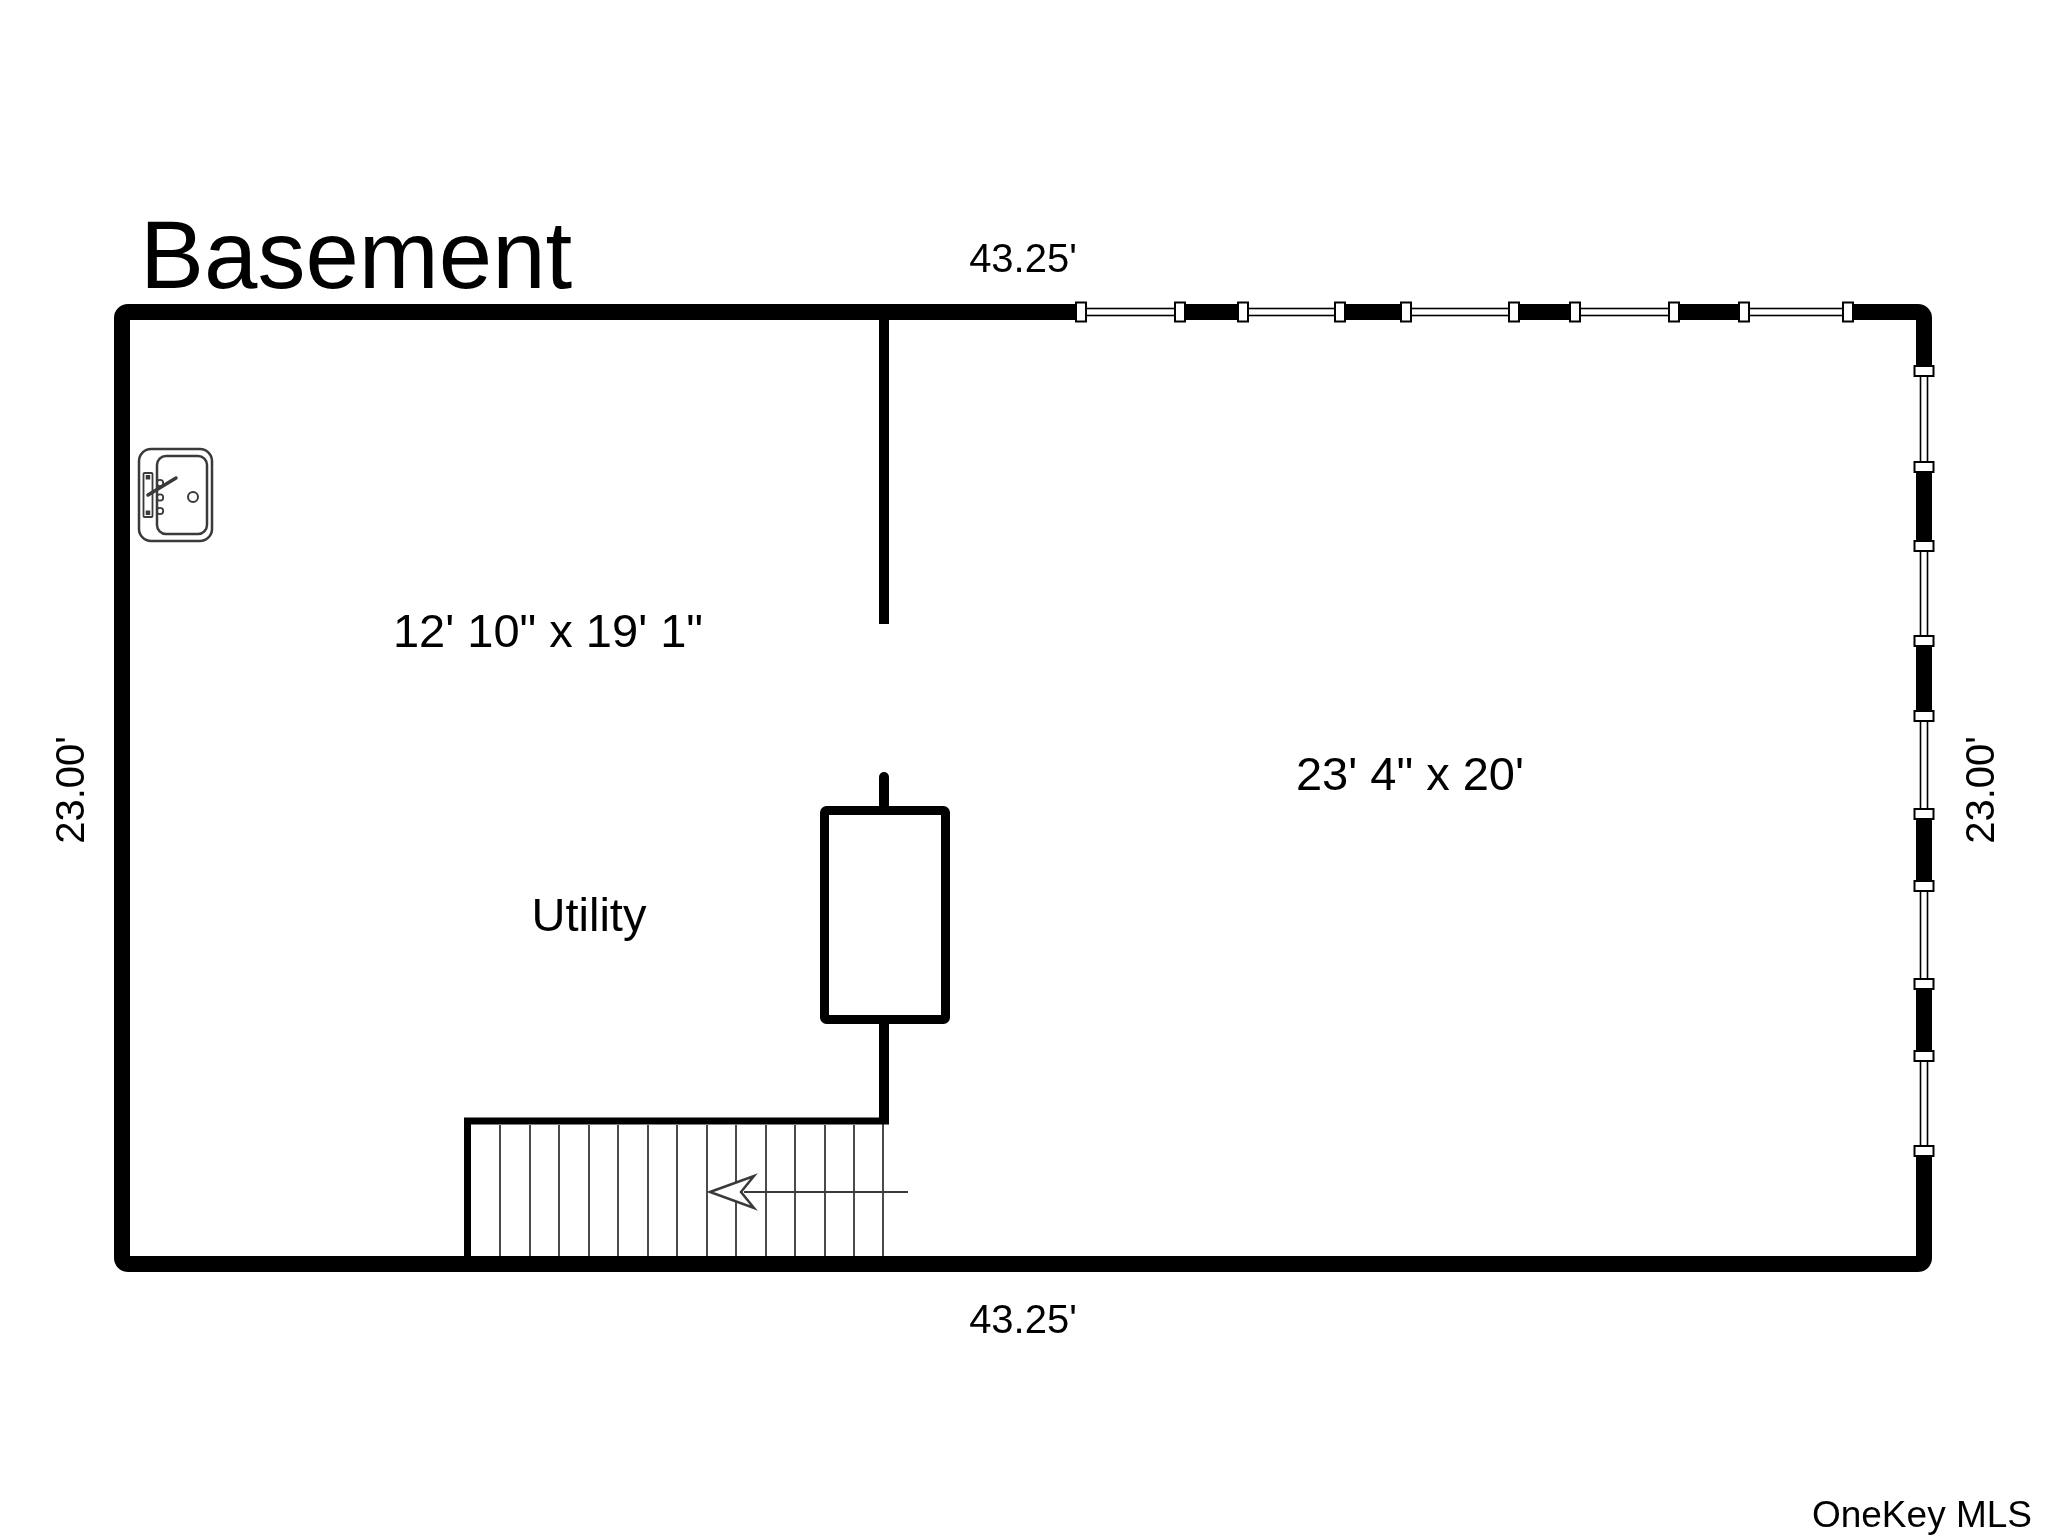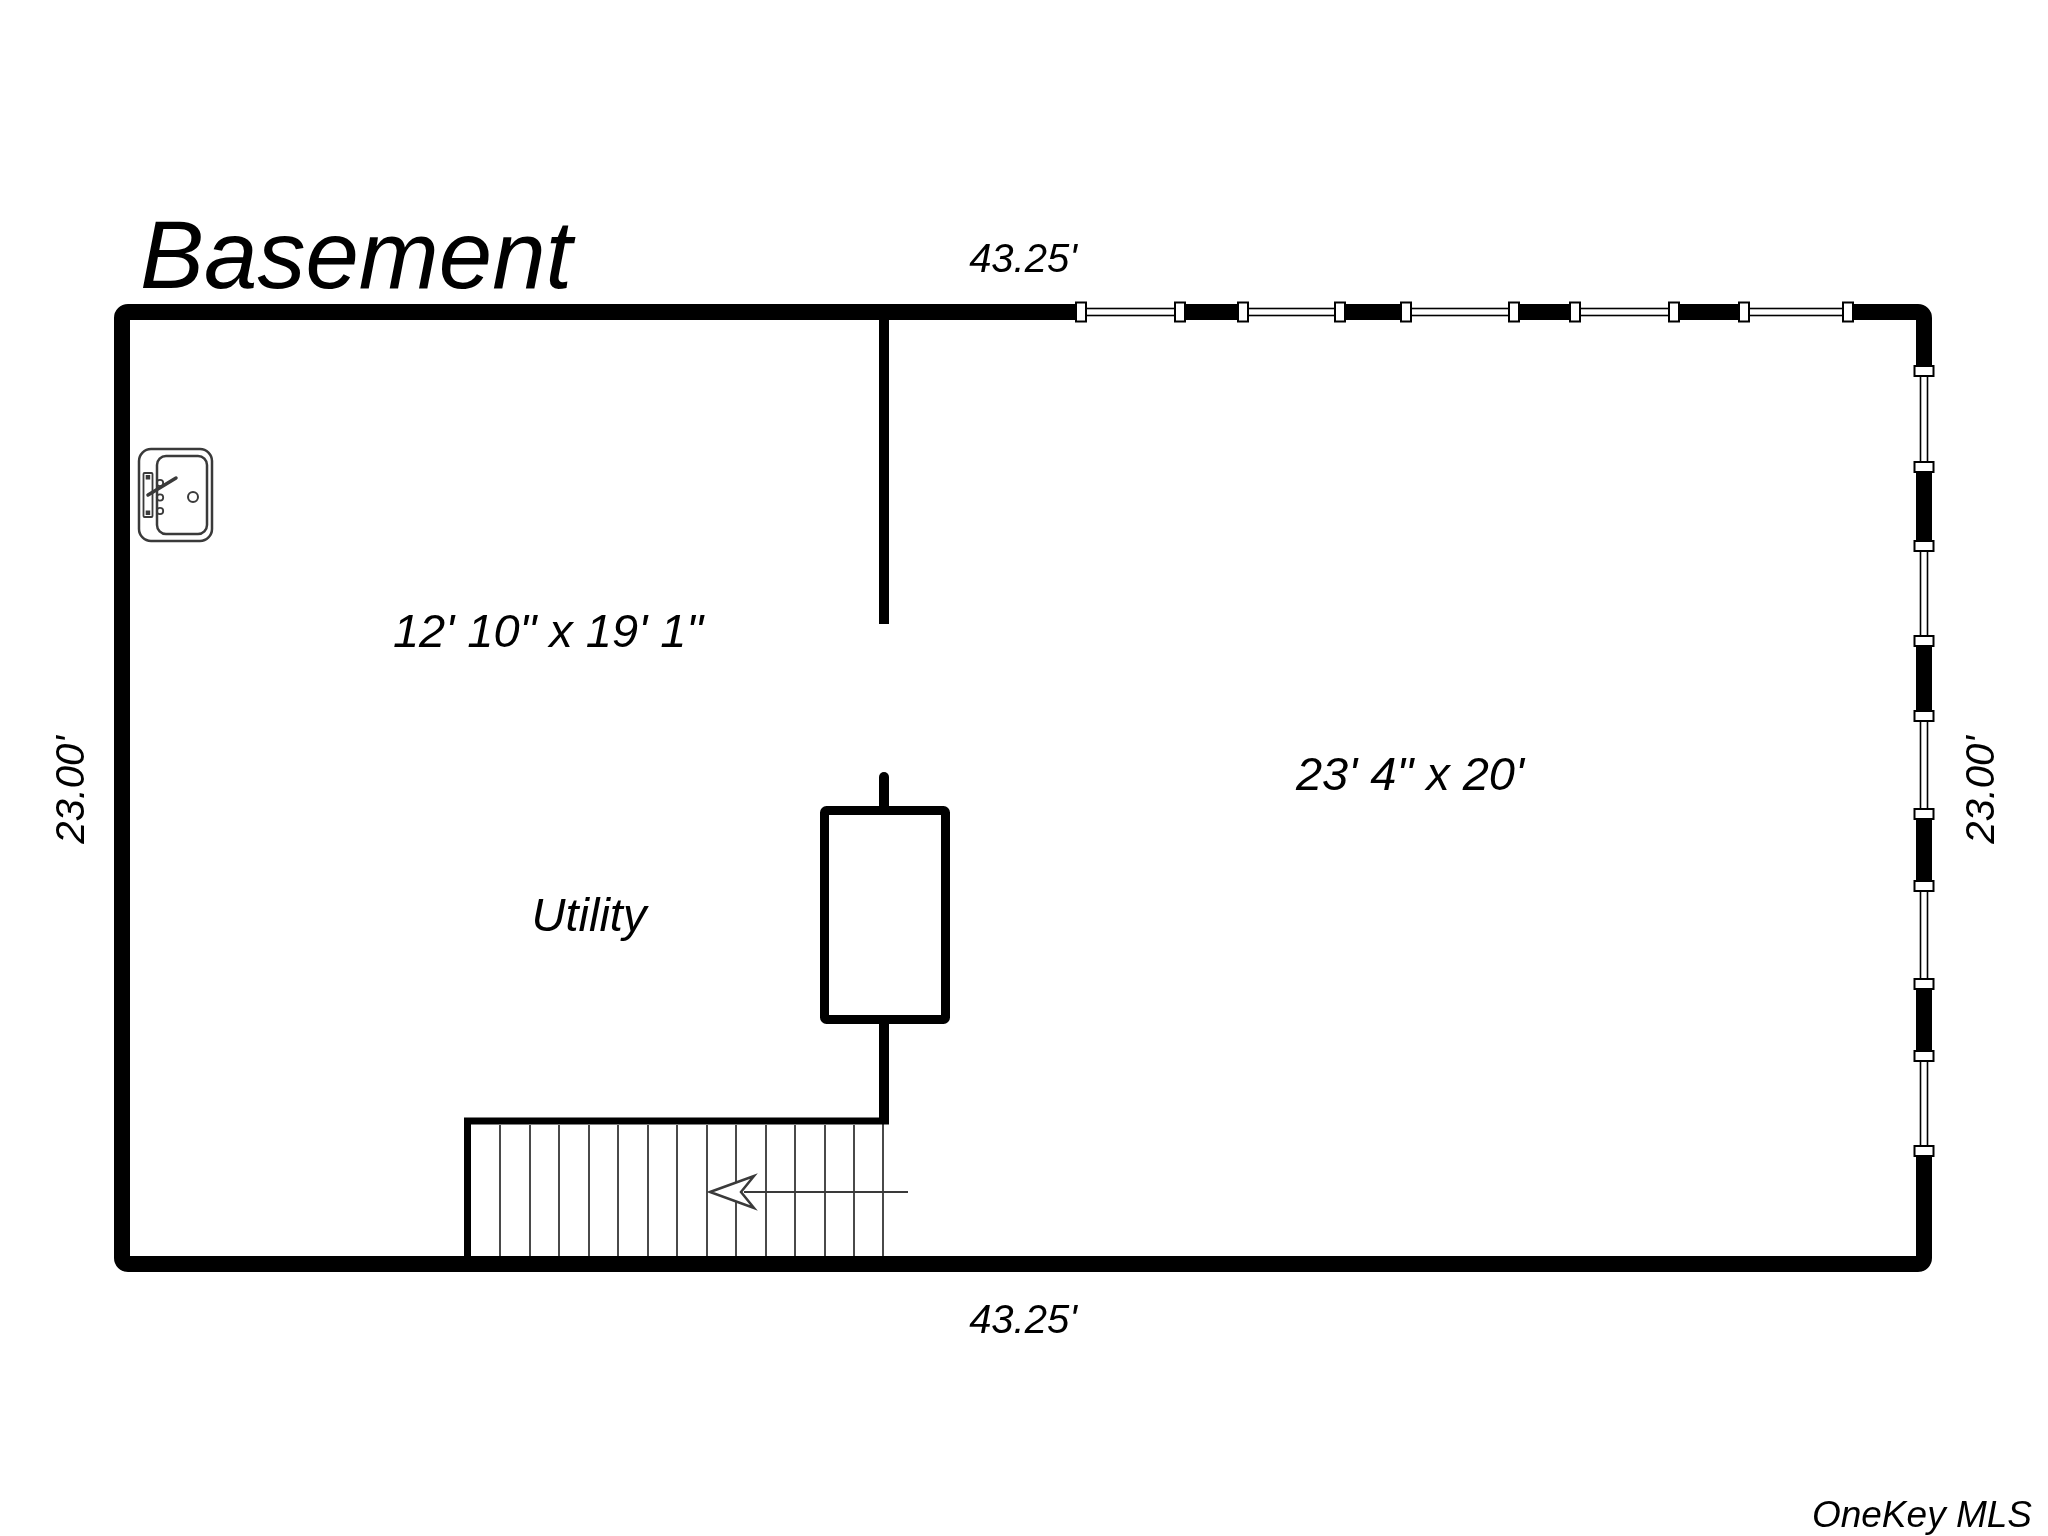--- a/index.html
+++ b/index.html
@@ -2,21 +2,20 @@
 <html><head>
 <meta charset="utf-8">
 <style>
   html,body{margin:0;padding:0;background:#ffffff;}
   .stage{
     position:relative;
     width:2048px;height:1536px;
     background:#ffffff;
     overflow:hidden;
     font-family:"Liberation Sans","DejaVu Sans",sans-serif;
-    font-style:italic;
   }
   svg{display:block;width:2048px;height:1536px;}
   text{font-family:"Liberation Sans","DejaVu Sans",sans-serif;fill:#000;}
 </style>
 </head>
 <body>
 
 <div class="stage">
 <svg viewBox="0 0 2048 1536" xmlns="http://www.w3.org/2000/svg">
 

